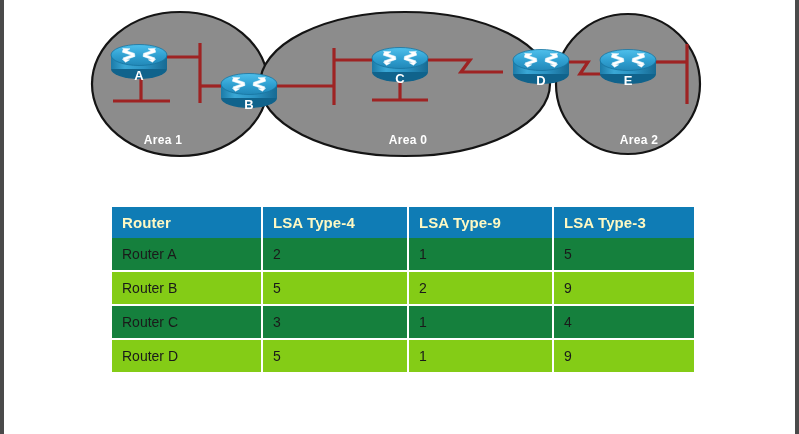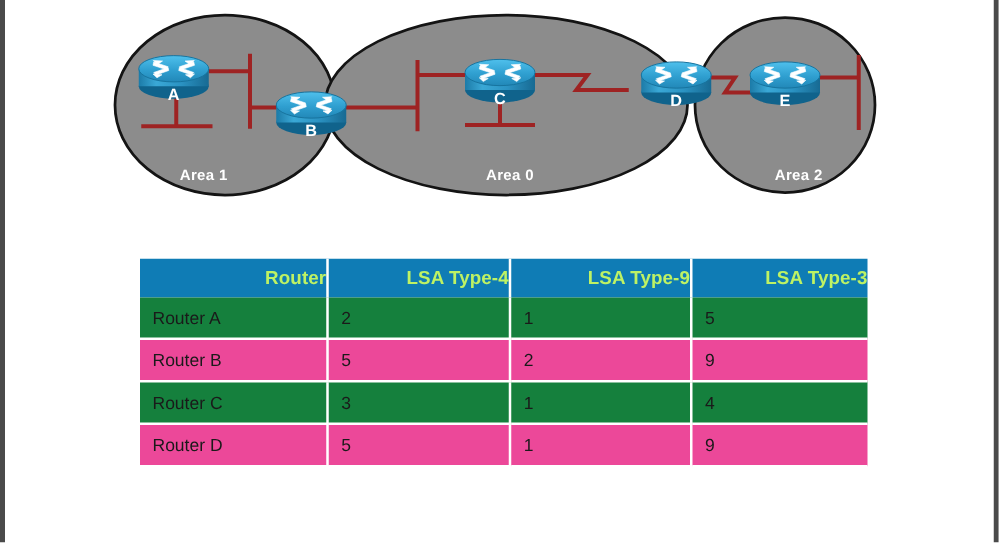--- a/index.html
+++ b/index.html
@@ -56,40 +56,40 @@
   #lsa-table {
     position: absolute;
     left: 108px;
     top: 207px;
     width: 582px;
     border-collapse: collapse;
     table-layout: fixed;
   }
   #lsa-table th {
     background: #0f7cb5;
-    color: #bef264;
+    color: #fef9c3;
     font-size: 15px;
     font-weight: bold;
-    text-align: right;
+    text-align: left;
     padding: 7px 0 7px 10px;
     border-right: 2px solid #ffffff;
     letter-spacing: 0.1px;
   }
   #lsa-table th:last-child { border-right: none; }
   #lsa-table td {
     font-size: 14px;
     color: #1a1a1a;
     text-align: left;
     padding: 8px 0 8px 10px;
     border-right: 2px solid #ffffff;
     border-bottom: 2px solid #ffffff;
   }
   #lsa-table td:last-child { border-right: none; }
   #lsa-table tbody tr.row-odd td  { background: #15803d; }
-  #lsa-table tbody tr.row-even td { background: #ec4899; }
+  #lsa-table tbody tr.row-even td { background: #84cc16; }
   .col-router { width: 150px; }
   .col-t1 { width: 146px; }
   .col-t2 { width: 145px; }
   .col-t3 { width: 141px; }
 </style>
 </head>
 <body>
 
 <div id="page">
 

